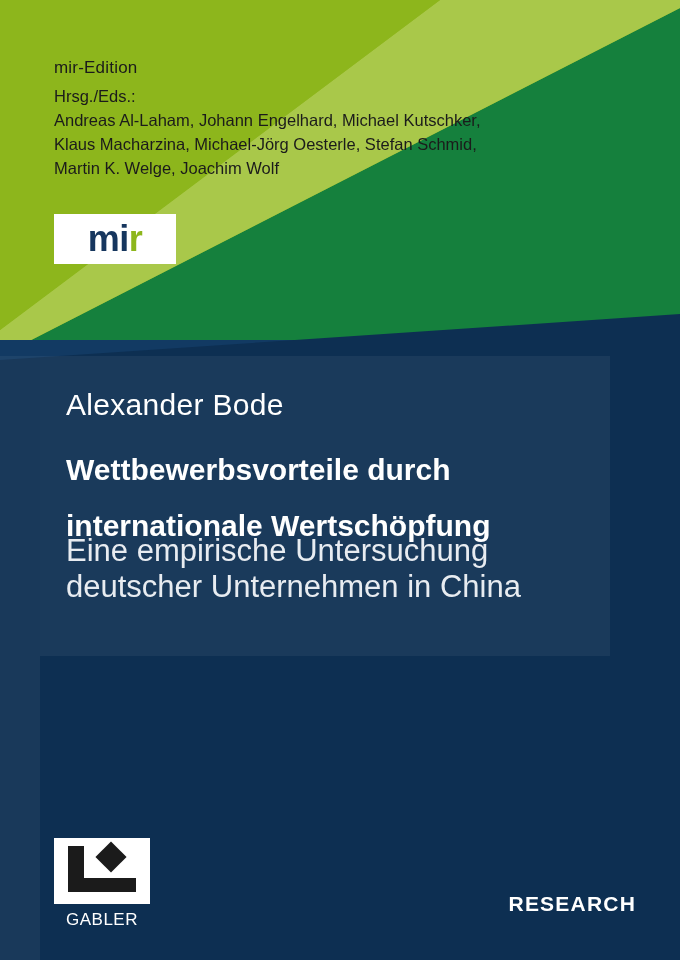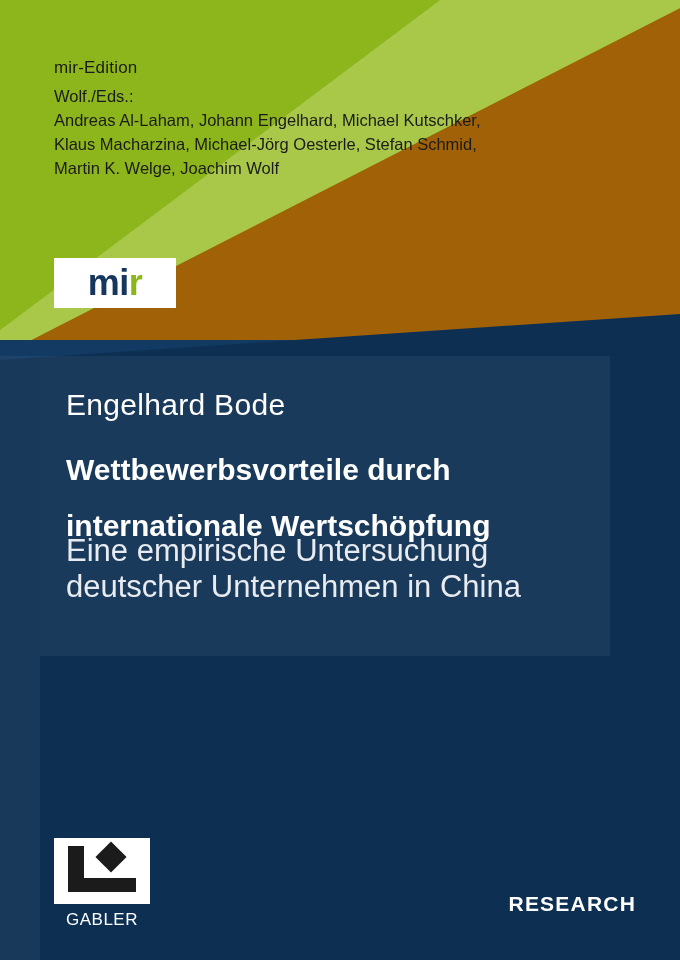--- a/index.html
+++ b/index.html
@@ -8,21 +8,21 @@
     background: #ffffff;
   }
   body {
     font-family: "Liberation Sans", sans-serif;
   }
   .cover {
     position: relative;
     width: 680px;
     height: 960px;
     overflow: hidden;
-    background: #a16207;
+    background: #15803d;
   }
 
   
   .band-green {
     position: absolute;
     left: 0; top: 0;
     width: 680px; height: 360px;
     background: #8db61c;
     clip-path: polygon(0 0, 680px 0, 680px 8px, 0 356px);
   }
@@ -86,21 +86,20 @@
     display: block;
   }
   .mir-logo {
     position: absolute;
     left: 54px; top: 214px;
     width: 122px; height: 50px;
     background: #ffffff;
     display: flex;
     align-items: center;
     justify-content: center;
-    margin-top: 44px;
   }
   .mir-logo .txt {
     font-family: "Liberation Sans", sans-serif;
     font-weight: bold;
     font-size: 36px;
     line-height: 36px;
     letter-spacing: -0.5px;
     color: #16365e;
   }
   .mir-logo .txt .r {
@@ -192,29 +191,29 @@
   <div class="band-green-light"></div>
   <div class="band-green2"></div>
   <div class="band-blue"></div>
   <div class="band-blue-dark"></div>
   <div class="panel-light"></div>
   <div class="panel-left-strip"></div>
 
   <div class="mir-edition">mir-Edition</div>
 
   <div class="editors">
-    <span class="lead">Wolf./Eds.:</span>
+    <span class="lead">Hrsg./Eds.:</span>
     <span>Andreas Al-Laham, Johann Engelhard, Michael Kutschker, Klaus Macharzina, Michael-Jörg Oesterle, Stefan Schmid, Martin K. Welge, Joachim Wolf</span>
   </div>
 
   <div class="mir-logo">
     <span class="txt"><span>mi</span><span class="r">r</span></span>
   </div>
 
-  <div class="author">Engelhard Bode</div>
+  <div class="author">Alexander Bode</div>
   <div class="title">Wettbewerbsvorteile durch internationale Wertschöpfung</div>
   <div class="subtitle">Eine empirische Untersuchung deutscher Unternehmen in China</div>
 
   <div class="gabler">
     <div class="gabler-mark">
       <div class="diamond"></div>
       <div class="stem"></div>
       <div class="bar"></div>
     </div>
     <div class="gabler-word">GABLER</div>

